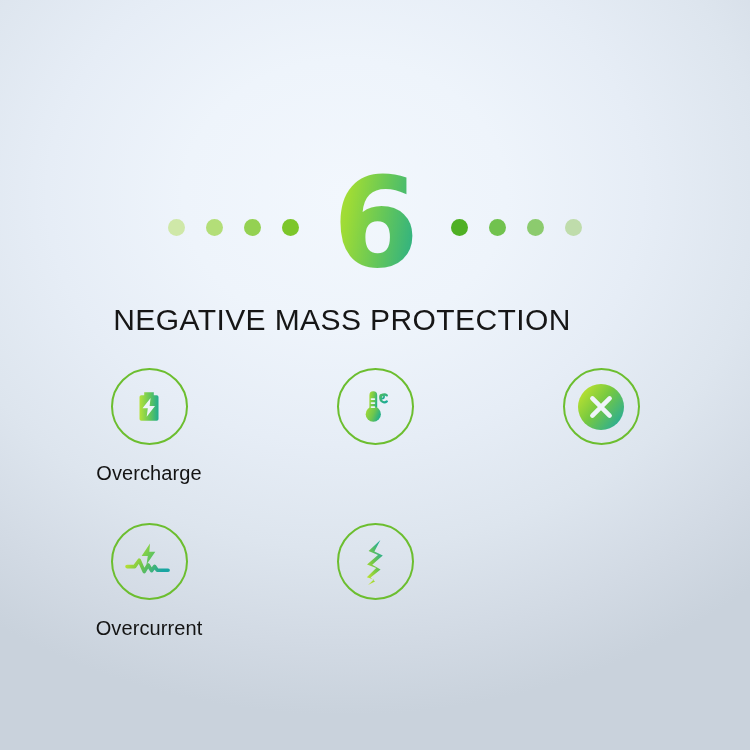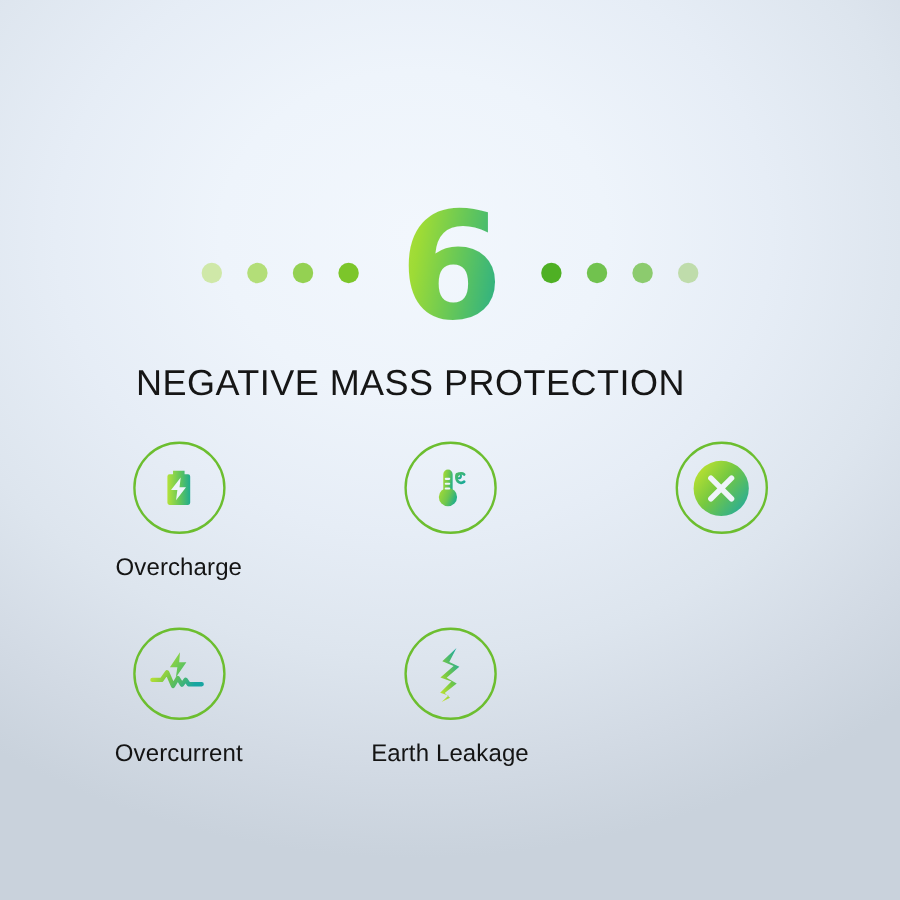--- a/index.html
+++ b/index.html
@@ -252,18 +252,17 @@
             <linearGradient id="g5" x1="0.1" y1="1" x2="0.9" y2="0">
               <stop offset="0%" stop-color="#c8e62c"></stop>
               <stop offset="45%" stop-color="#73c745"></stop>
               <stop offset="100%" stop-color="#13a7ab"></stop>
             </linearGradient>
           </defs>
           <path d="M25.4 3.0 L13.6 14.0 L23.0 18.0 L12.0 27.5 L21.2 31.0 L11.8 40.2 L18.8 42.6 L13.0 48.0
                    L20.0 44.4 L15.6 40.4 L25.6 32.6 L17.2 27.8 L27.8 18.6 L19.4 14.6 Z" fill="url(#g5)"></path>
         </svg>
       </div>
-      <div class="feature-label">Earth Leakage</div>
     </div>
 
 
   </div>
 </div>
 
 </body></html>

